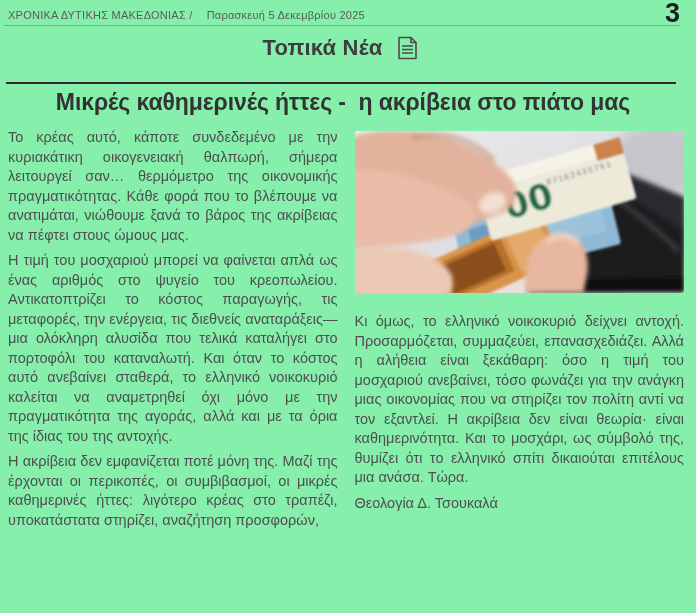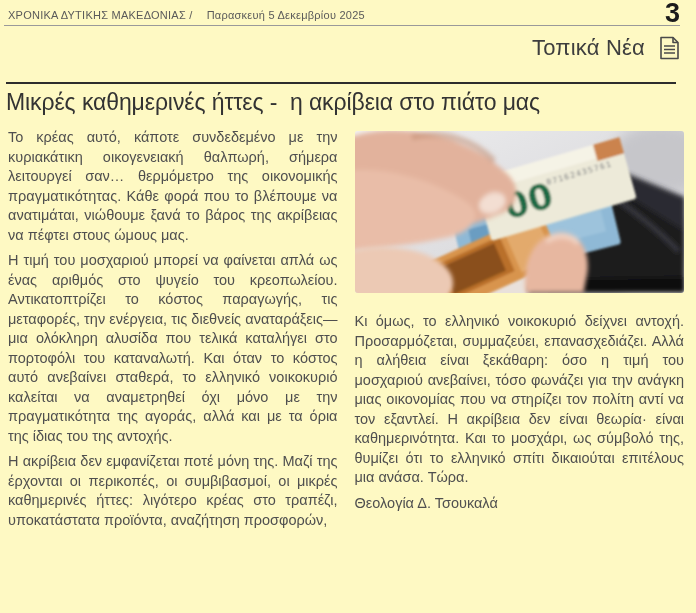--- a/index.html
+++ b/index.html
@@ -1,34 +1,34 @@
 <!DOCTYPE html>
 <html lang="el"><head>
 <meta charset="utf-8">
 <style>
   html,body{margin:0;padding:0;background:#fff;}
   .page{
-    width:696px;height:613px;background:#fef9c3;overflow:hidden;position:relative;
+    width:696px;height:613px;background:#86efac;overflow:hidden;position:relative;
     font-family:"Liberation Sans",sans-serif;-webkit-font-smoothing:antialiased;
   }
   
   .topbar{display:flex;justify-content:space-between;align-items:flex-end;padding:3px 16px 0 8px;}
   .mast{font-size:11px;color:#5a5a5a;letter-spacing:.25px;padding-bottom:3px;}
   .mast .date{margin-left:14px;}
   .pagenum{font-size:27px;font-weight:700;color:#1b1b1b;line-height:.78;}
   .thin-rule{height:1px;background:#9a9a9a;margin:1px 16px 0 4px;}
   
-  .section-row{display:flex;justify-content:flex-end;align-items:center;gap:14px;padding:9px 16px 0 0;}
+  .section-row{display:flex;justify-content:center;align-items:center;gap:14px;padding:9px 16px 0 0;font-weight:bold;}
   .section-label{font-size:22px;color:#3e3e3e;letter-spacing:.2px;}
   .news-icon{width:21px;height:24px;display:block;}
   
   .thick-rule{height:2px;background:#2d2d2d;margin:21px 20px 0 6px;}
   h1.headline{
-    margin:5px 16px 0 6px;font-size:23px;font-weight:400;color:#333333;
-    letter-spacing:-.1px;white-space:pre-wrap;line-height:1.15;
+    margin:5px 16px 0 6px;font-size:23px;font-weight:700;color:#333333;
+    letter-spacing:-.1px;white-space:pre-wrap;line-height:1.15;text-align:center;
   }
   
   .cols{display:flex;gap:17px;margin:13px 12px 0 8px;}
   .col{flex:1;min-width:0;font-size:14.5px;line-height:19.5px;color:#4f4f4f;
        text-align:justify;letter-spacing:0;}
   .col p{margin:0 0 6px 0;}
   figure.photo{margin:3px 0 19px 0;}
   .photo-svg{display:block;width:100%;height:162px;border-radius:3px;}
   .byline{text-align:left;padding-right:14px;margin-top:3px !important;color:#505050;}
 </style>
@@ -59,21 +59,21 @@
 
   <div class="thick-rule"></div>
 
   <h1 class="headline">Μικρές καθημερινές ήττες -  η ακρίβεια στο πιάτο μας</h1>
 
   <div class="cols">
 
     <div class="col">
       <p>Το κρέας αυτό, κάποτε συνδεδεμένο με την κυριακάτικη οικογενειακή θαλπωρή, σήμερα λειτουργεί σαν… θερμόμετρο της οικονομικής πραγματικότητας. Κάθε φορά που το βλέπουμε να ανατιμάται, νιώθουμε ξανά το βάρος της ακρίβειας να πέφτει στους ώμους μας.</p>
       <p>Η τιμή του μοσχαριού μπορεί να φαίνεται απλά ως ένας αριθμός στο ψυγείο του κρεοπωλείου. Αντικατοπτρίζει το κόστος παραγωγής, τις μεταφορές, την ενέργεια, τις διεθνείς αναταράξεις—μια ολόκληρη αλυσίδα που τελικά καταλήγει στο πορτοφόλι του καταναλωτή. Και όταν το κόστος αυτό ανεβαίνει σταθερά, το ελληνικό νοικοκυριό καλείται να αναμετρηθεί όχι μόνο με την πραγματικότητα της αγοράς, αλλά και με τα όρια της ίδιας του της αντοχής.</p>
-      <p>Η ακρίβεια δεν εμφανίζεται ποτέ μόνη της. Μαζί της έρχονται οι περικοπές, οι συμβιβασμοί, οι μικρές καθημερινές ήττες: λιγότερο κρέας στο τραπέζι, υποκατάστατα προϊόντα, αναζήτηση προσφορών,</p>
+      <p>Η ακρίβεια δεν εμφανίζεται ποτέ μόνη της. Μαζί της έρχονται οι περικοπές, οι συμβιβασμοί, οι μικρές καθημερινές ήττες: λιγότερο κρέας στο τραπέζι, υποκατάστατα στηρίζει, αναζήτηση προσφορών,</p>
     </div>
 
     <div class="col">
 
       <figure class="photo">
         <svg class="photo-svg" viewBox="0 0 336 162" preserveAspectRatio="none">
           <defs>
             <filter id="b1" x="-20%" y="-20%" width="140%" height="140%">
                 <feGaussianBlur stdDeviation="1.1"></feGaussianBlur>
               </filter>

